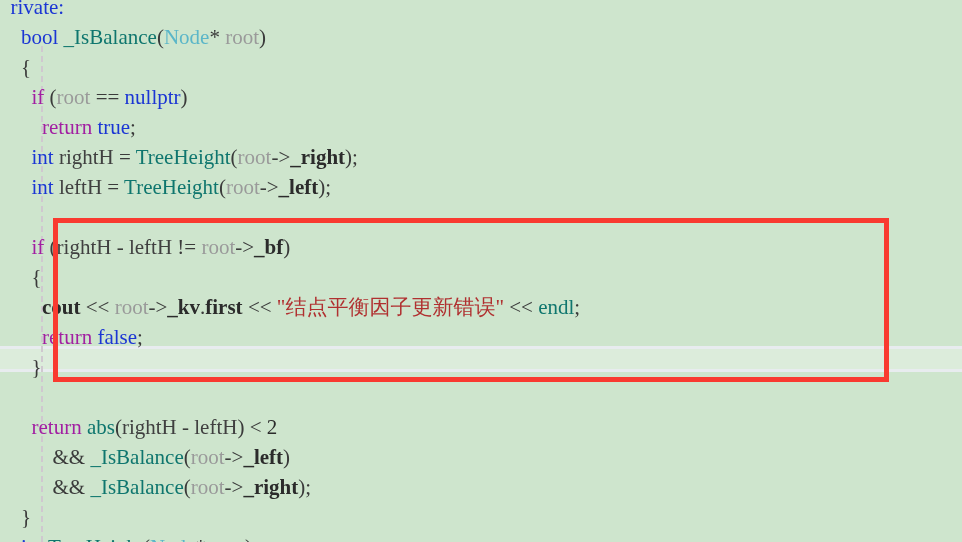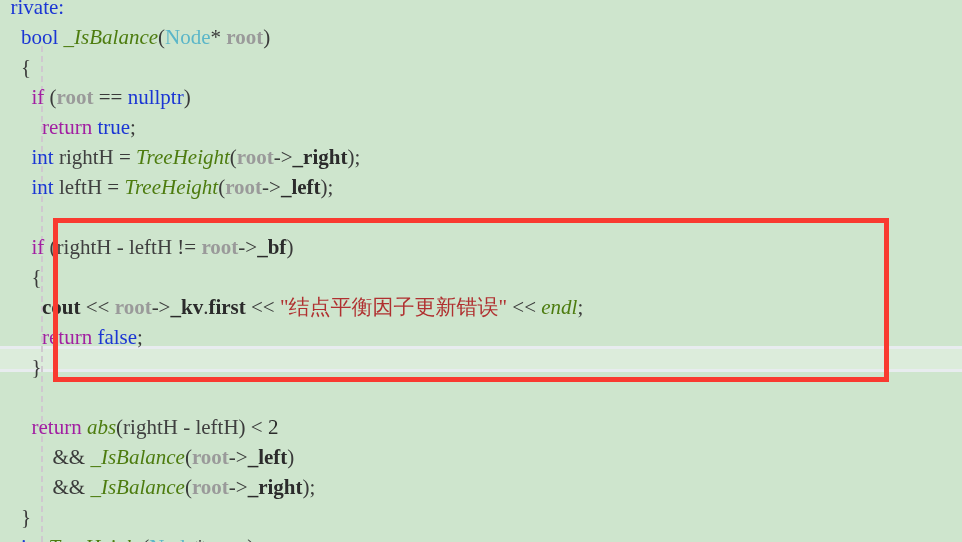--- a/index.html
+++ b/index.html
@@ -43,23 +43,23 @@
     font-size:21px;
     line-height:30px;
     white-space:pre;
     letter-spacing:0px;
   }
   .line{height:30px;white-space:pre;}
 
   
   .kw       {color:#a21fa2;margin-top:36px;}            
   .type     {color:#1b36d4;}            
-  .fn       {color:#4d7c0f;font-style:italic;}            
+  .fn       {color:#0f766e;}            
   .cls      {color:#5bb6c8;}            
-  .mem      {color:#9a9a9a;font-weight:bold;}            
+  .mem      {color:#9a9a9a;}            
   .id       {color:#2b2b2b;font-weight:bold;}            
   .var      {color:#404040;}            
   .punc     {color:#3a3a3a;}            
   .str      {color:#b03030;}            
   .num      {color:#2b2b2b;}            
   .op       {color:#3a3a3a;}            
 
   .watermark{
     position:absolute;
     color:#9aab99;

